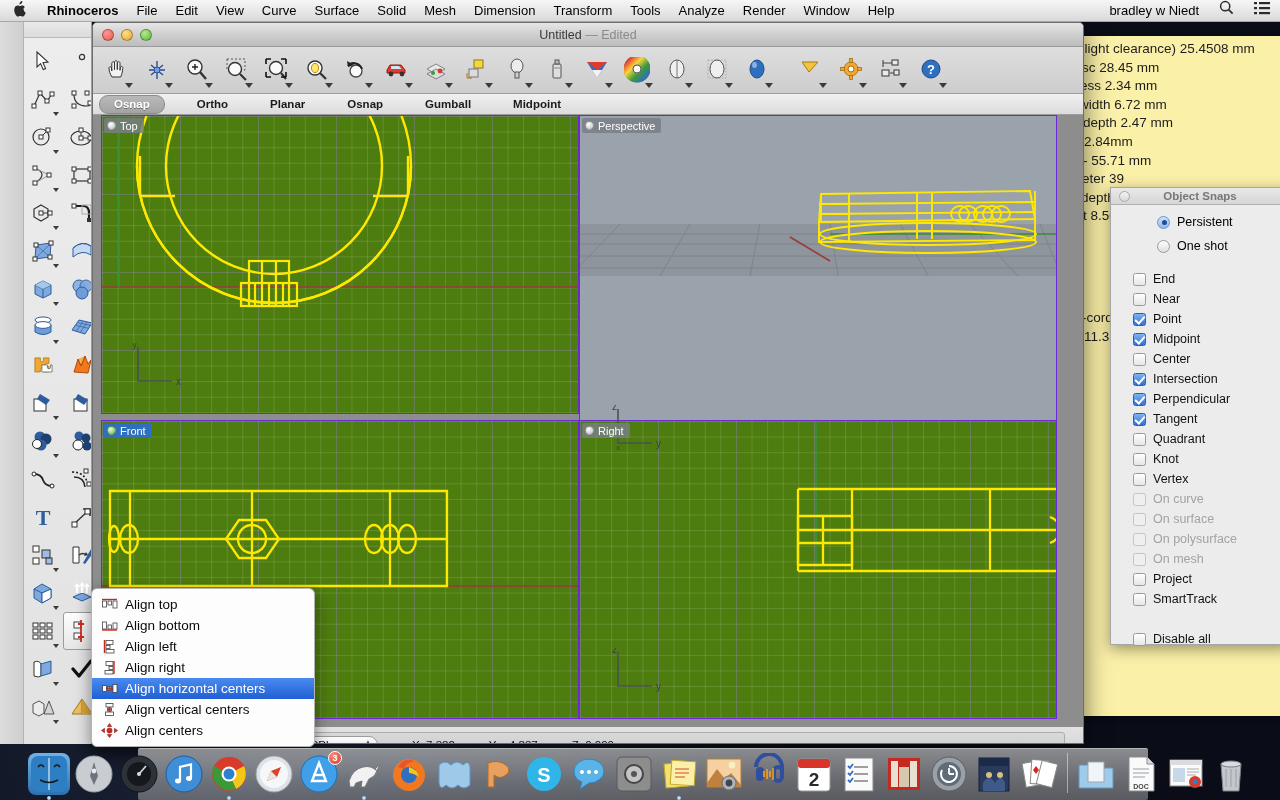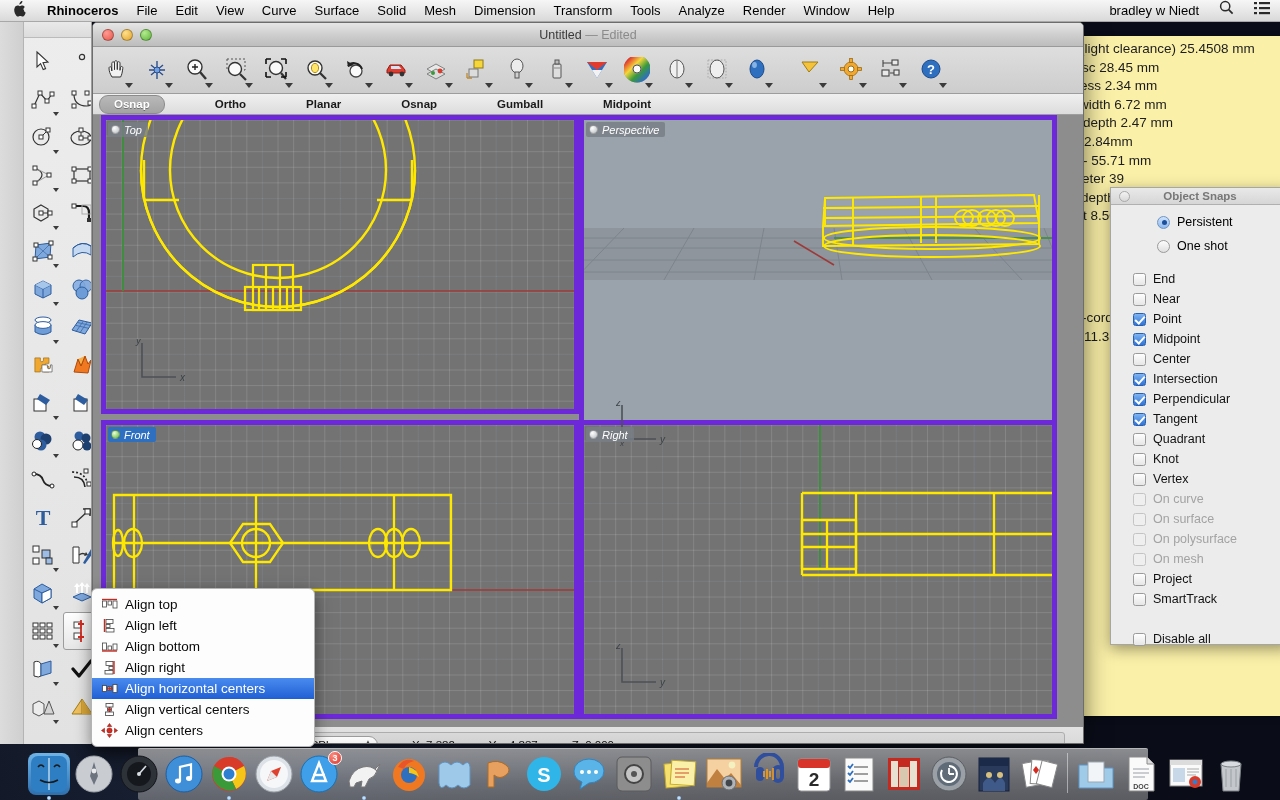--- a/index.html
+++ b/index.html
@@ -81,35 +81,34 @@
   }
 
   
   #osnapbar {
     height:21px;
     background:linear-gradient(180deg,#f0f0f0 0%, #dcdcdc 100%);
     border-bottom:1px solid #9d9d9d;
     display:flex; align-items:center; font-size:11.5px; font-weight:bold; color:#1a1a1a;
     padding-left:6px;
   }
-  #osnapbar .ob { padding:0 10px; margin-right:40px; line-height:17px; }
+  #osnapbar .ob { padding:0 10px; margin-right:22px; line-height:17px; }
   #osnapbar .ob.on {
     background:linear-gradient(180deg,#b9b9b9,#a3a3a3);
     border:1px solid #8b8b8b; border-radius:9px; color:#fff;
     text-shadow:0 1px 0 rgba(0,0,0,.35); padding:0 14px;
   }
 
   
   #vpwrap { position:relative; width:992px; height:612px; background:#8d8d8d; }
   .vp {
     position:absolute;
-    background:#737373;
+    background:#4d7c0f;
     overflow:hidden;
-    border:5px solid #6d28d9;
-    font-style:italic;
+    border:1px solid #6d28d9;
   }
   .vpgrid {
     position:absolute; inset:0;
     background-image:
       linear-gradient(to right, rgba(255,255,255,.13) 1px, transparent 1px),
       linear-gradient(to bottom, rgba(255,255,255,.13) 1px, transparent 1px),
       linear-gradient(to right, rgba(90,96,103,.55) 1px, transparent 1px),
       linear-gradient(to bottom, rgba(90,96,103,.55) 1px, transparent 1px);
     background-size:15.6px 15.6px, 15.6px 15.6px, 78px 78px, 78px 78px;
   }
@@ -1049,43 +1048,43 @@
             <rect x="1.5" y="3" width="4" height="6"></rect>
             <rect x="7" y="3" width="3.5" height="4"></rect>
             <rect x="12" y="3" width="4" height="7"></rect>
           </g>
         </svg>
     </span>
     <span>Align top</span>
   </div>
   <div class="ami">
     <span class="ico">
+      <svg width="17" height="13" viewBox="0 0 17 13">
+          <g fill="#fff" stroke="#444" stroke-width=".8">
+            <rect x="1.5" y="3" width="4" height="7"></rect>
+            <rect x="7" y="6" width="3.5" height="4"></rect>
+            <rect x="12" y="4" width="4" height="6"></rect>
+          </g>
+          <path d="M1 11 H16" stroke="#c42a20" stroke-width="1.4"></path>
+        </svg>
+    </span>
+    <span>Align bottom</span>
+  </div>
+  <div class="ami">
+    <span class="ico">
       <svg width="13" height="15" viewBox="0 0 13 15">
           <path d="M1.5 1 V14" stroke="#c42a20" stroke-width="1.4"></path>
           <g fill="#fff" stroke="#444" stroke-width=".8">
             <rect x="3" y="1.5" width="7" height="4"></rect>
             <rect x="3" y="6.5" width="4" height="3"></rect>
             <rect x="3" y="10.5" width="8" height="3.5"></rect>
           </g>
         </svg>
     </span>
     <span>Align left</span>
-  </div>
-  <div class="ami">
-    <span class="ico">
-      <svg width="17" height="13" viewBox="0 0 17 13">
-          <g fill="#fff" stroke="#444" stroke-width=".8">
-            <rect x="1.5" y="3" width="4" height="7"></rect>
-            <rect x="7" y="6" width="3.5" height="4"></rect>
-            <rect x="12" y="4" width="4" height="6"></rect>
-          </g>
-          <path d="M1 11 H16" stroke="#c42a20" stroke-width="1.4"></path>
-        </svg>
-    </span>
-    <span>Align bottom</span>
   </div>
   <div class="ami">
     <span class="ico">
       <svg width="13" height="15" viewBox="0 0 13 15">
           <g fill="#fff" stroke="#444" stroke-width=".8">
             <rect x="3" y="1.5" width="7" height="4"></rect>
             <rect x="6" y="6.5" width="4" height="3"></rect>
             <rect x="2" y="10.5" width="8" height="3.5"></rect>
           </g>
           <path d="M11 1 V14" stroke="#c42a20" stroke-width="1.4"></path>

